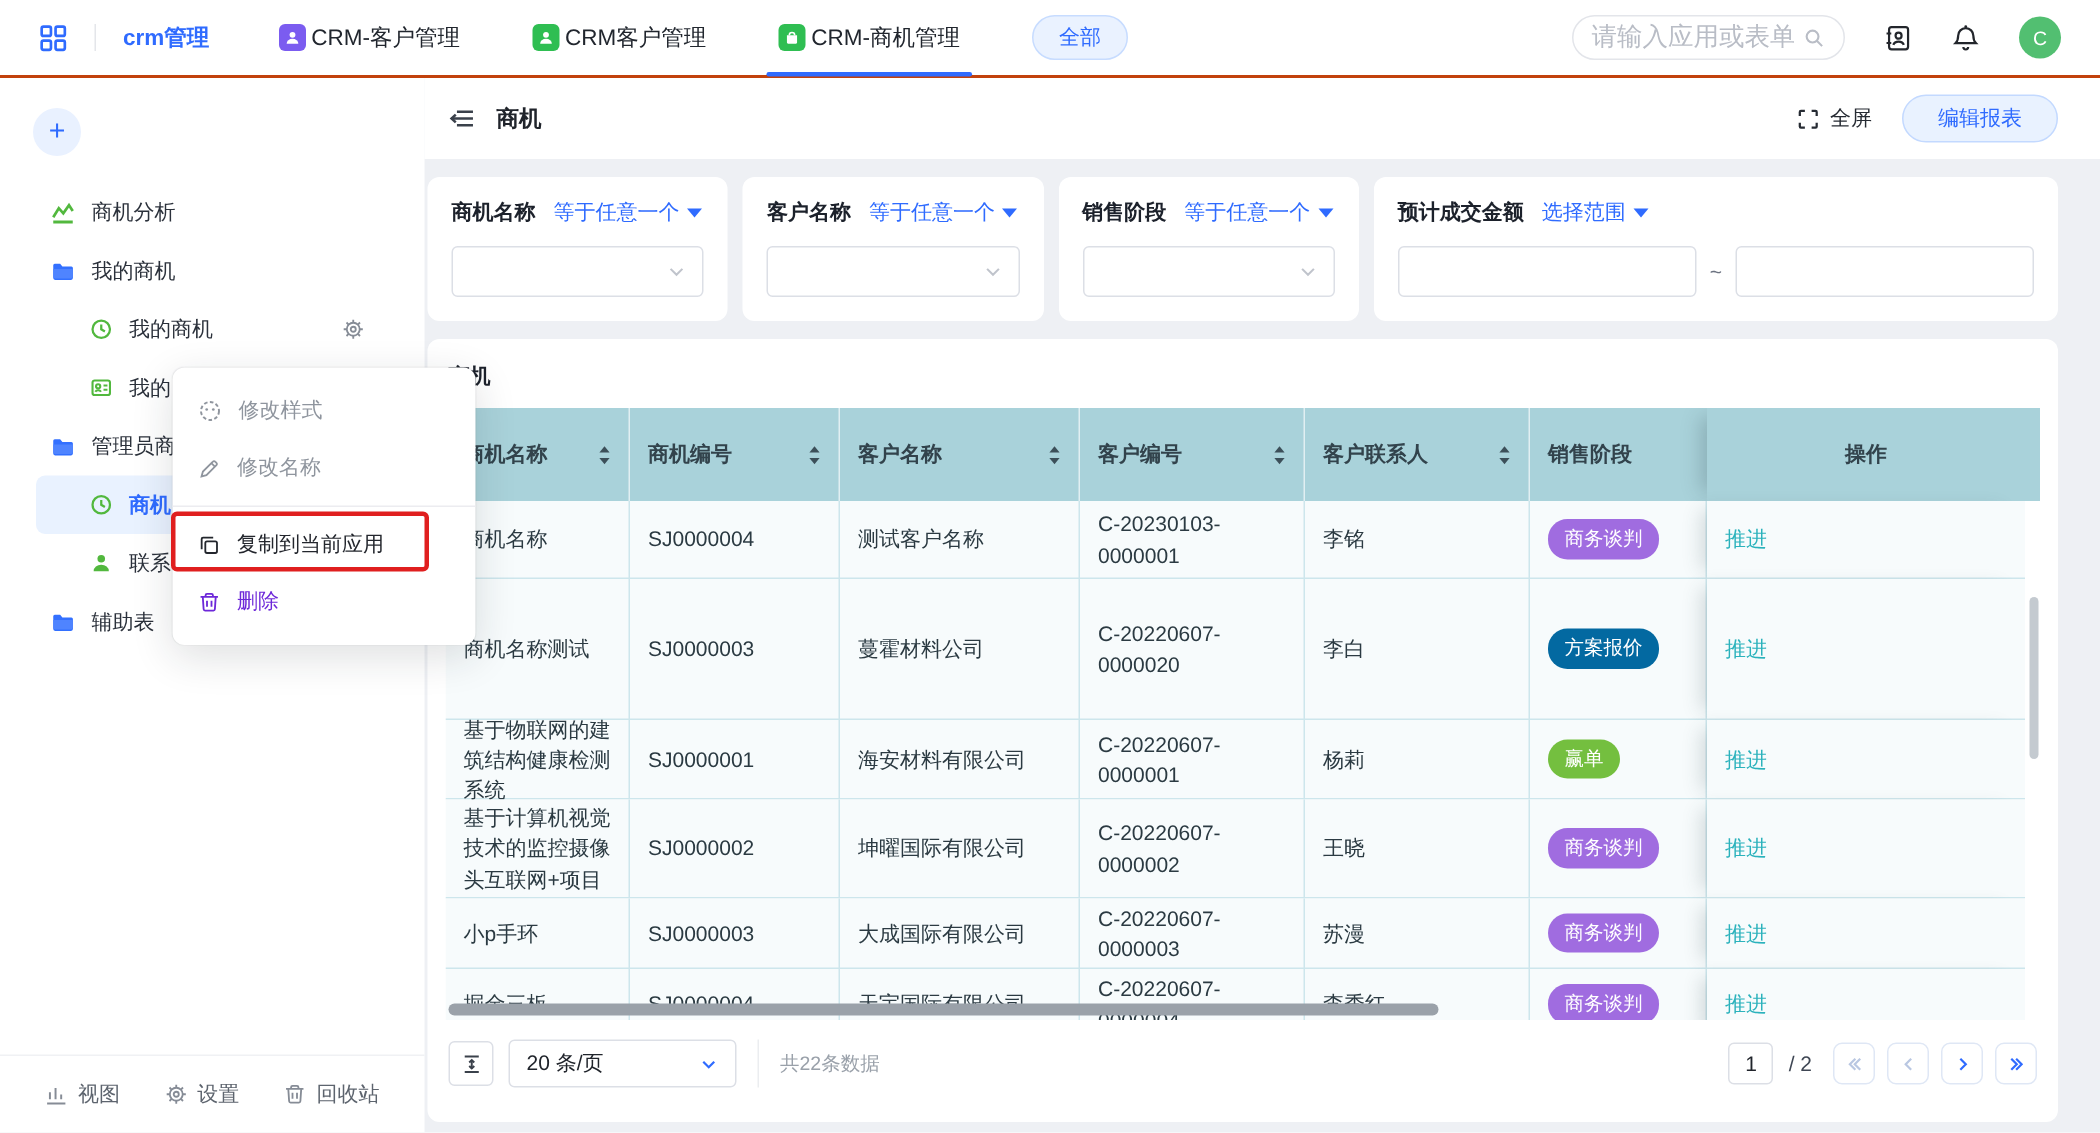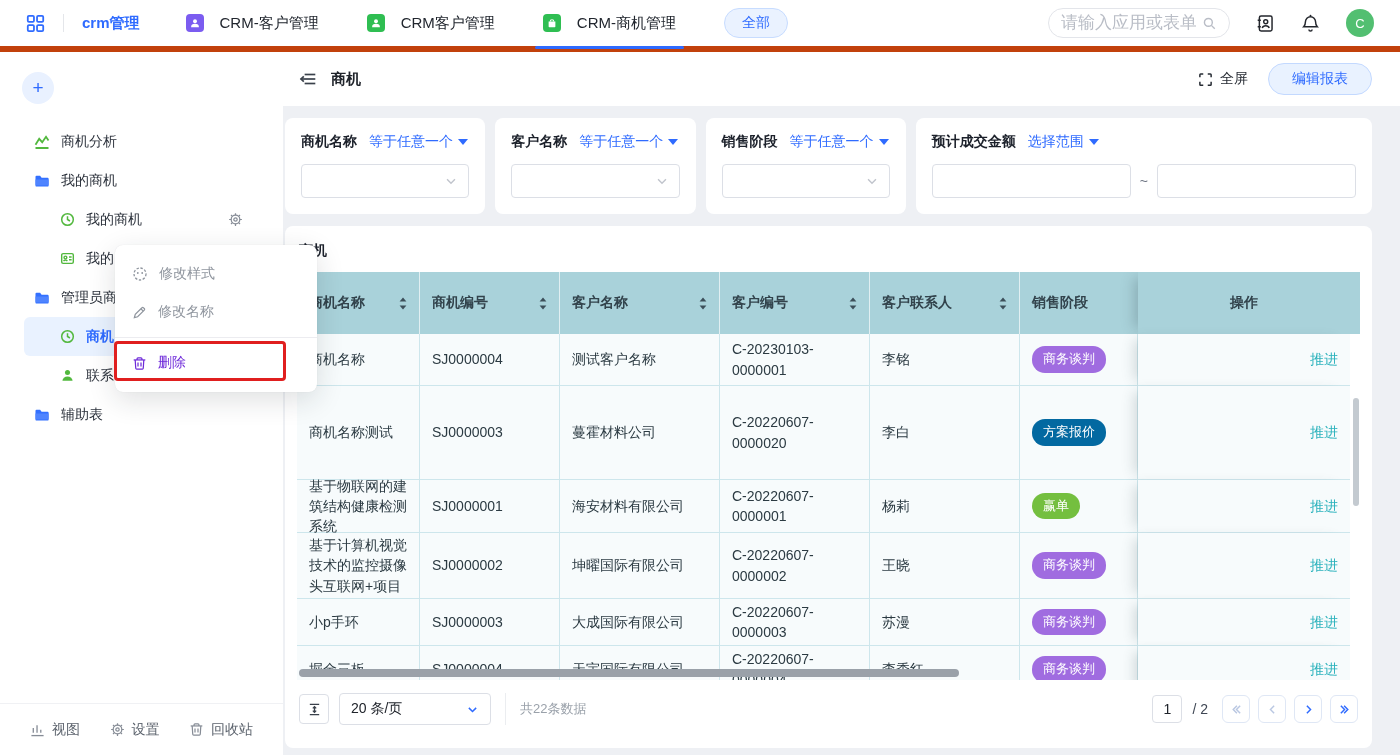--- a/index.html
+++ b/index.html
@@ -5,25 +5,25 @@
   * { margin:0; padding:0; box-sizing:border-box; }
   html,body { width:1400px; height:755px; overflow:hidden; }
   body {
     font-family:"Liberation Sans","DejaVu Sans",sans-serif;
     font-size:14px; color:#2b313b; background:#eef0f4; position:relative;
   }
   svg { display:block; }
 
   
   .topbar { position:absolute; left:0; top:0; width:1400px; height:52px; background:#fff;
-    display:flex; align-items:center; padding:0 26px; z-index:30; border-bottom:6px solid #c2410c; }
+    display:flex; align-items:center; padding:0 26px; z-index:30; border-bottom:2px solid #c2410c; }
   .apps-btn { color:#2f6bff; cursor:pointer; }
   .tb-divider { width:1px; height:18px; background:#e4e6ea; margin:0 18px; }
   .home-label { color:#2f6bff; font-weight:bold; font-size:15px; margin-right:46px; cursor:pointer; }
-  .tab { display:flex; align-items:center; gap:16px; margin-right:48px; font-size:15px; color:#21262e;
+  .tab { display:flex; align-items:center; gap:4px; margin-right:48px; font-size:15px; color:#21262e;
     height:52px; position:relative; cursor:pointer; }
   .tab-appicon { width:18px; height:18px; border-radius:4px; display:grid; place-items:center; }
   .tab-appicon[data-color="purple"] { background:#7b5cf0; }
   .tab-appicon[data-color="green"]  { background:#2fbe52; }
   .tab.active::after { content:""; position:absolute; left:-8px; right:-8px; bottom:0; height:3px;
     background:#2f6bff; border-radius:2px; }
   .pill-all { padding:5px 17px; border-radius:16px; background:#eaf2ff; border:1px solid #c7dcff;
     color:#2f6bff; font-size:14px; cursor:pointer; }
   .tb-spacer { flex:1; }
   .tb-search { width:182px; height:30px; border:1px solid #e3e5ea; border-radius:15px;
@@ -93,21 +93,21 @@
   .c6 { flex:1; } .csb { width:10px; flex:none; }
   .th { height:62px; background:#a9d2da; color:#32434c; font-weight:bold; display:flex;
     align-items:center; padding:0 12px; border-right:1px solid rgba(255,255,255,0.65); cursor:pointer; }
   .th .sort { margin-left:auto; color:#3c4f59; }
   .th.c5 { border-right:none; }
   .th.c6 { justify-content:center; border-right:none;
     box-shadow:-10px 0 12px -6px rgba(50,70,80,0.25); }
   .th.csb { background:#a9d2da; border-right:none; padding:0; cursor:default; }
   .td { display:flex; align-items:center; padding:6px 12px; color:#2b3a42; background:#f7fbfc;
     border-right:1px solid #cde6ec; border-bottom:1px solid #cde6ec; line-height:1.45; }
-  .td.c6 { justify-content:flex-end; border-right:none;
+  .td.c6 { justify-content:flex-start; border-right:none;
     box-shadow:-10px 0 12px -6px rgba(50,70,80,0.18); }
   .td.csb { background:#fff; border-right:none; border-bottom:none; padding:0; }
   .r0 { height:52px; } .r1 { height:94px; } .r2 { height:53px; }
   .r3 { height:66px; } .r4 { height:47px; } .r5 { height:48px; }
   .stage-badge { padding:4px 11px; border-radius:13px; color:#fff; font-size:13px; white-space:nowrap; }
   .stage-badge[data-stage="purple"] { background:#a06ce0; }
   .stage-badge[data-stage="orange"] { background:#0369a1; }
   .stage-badge[data-stage="green"]  { background:#74bf3f; }
   .action-link { color:#2bb2bc; cursor:pointer; }
   .hscroll-thumb { position:absolute; left:2px; bottom:3px; width:660px; height:8px;
@@ -639,20 +639,29 @@
   <div class="cm-item muted">
     <span>
       <svg width="15" height="15" viewBox="0 0 16 16" fill="none" stroke="currentColor" stroke-width="1.3">
           <path d="M2.5 13.5 L3.5 10 L10.6 2.9 A1.1 1.1 0 0 1 12.2 2.9 L13.1 3.8 A1.1 1.1 0 0 1 13.1 5.4 L6 12.5 Z"></path>
           <path d="M9.5 4 L12 6.5"></path>
         </svg>
     </span>
     <span>修改名称</span>
   </div>
   <div class="cm-divider"></div>
+  <div class="cm-item normal">
+    <span>
+      <svg width="15" height="15" viewBox="0 0 16 16" fill="none" stroke="currentColor" stroke-width="1.3">
+          <rect x="5.2" y="5.2" width="8.3" height="8.3" rx="1.2"></rect>
+          <path d="M2.6 10.8 V3.6 A1 1 0 0 1 3.6 2.6 H10.8"></path>
+        </svg>
+    </span>
+    <span>复制到当前应用</span>
+  </div>
   <div class="cm-item danger">
     <span>
       <svg width="15" height="15" viewBox="0 0 16 16" fill="none" stroke="currentColor" stroke-width="1.3">
           <path d="M1.8 4.2 H14.2"></path>
           <path d="M5.4 4.2 V3 a1 1 0 0 1 1-1 h3.2 a1 1 0 0 1 1 1 v1.2"></path>
           <path d="M3.4 4.2 L4 13 a1 1 0 0 0 1 .9 h6 a1 1 0 0 0 1-.9 l.6-8.8"></path>
           <path d="M6.4 7 V11.2 M9.6 7 V11.2"></path>
         </svg>
     </span>
     <span>删除</span>

